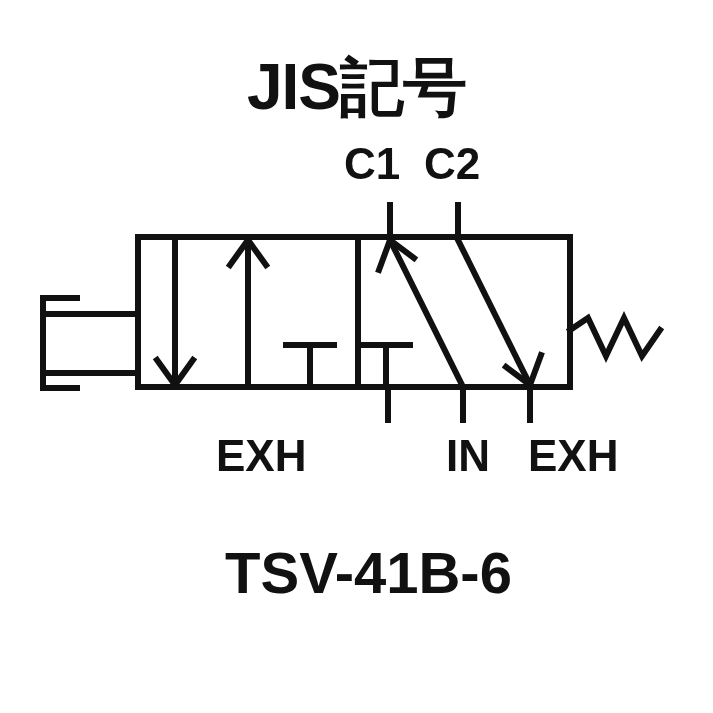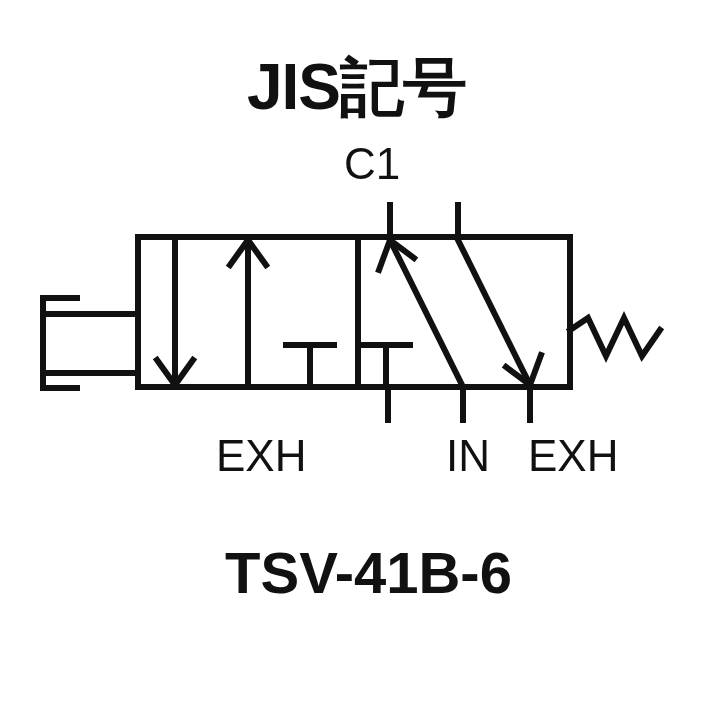--- a/index.html
+++ b/index.html
@@ -25,21 +25,21 @@
     font-size: 64px;
     font-weight: bold;
     letter-spacing: -1px;
     line-height: 1.05;
     color: #111111;
     margin-top: 48px;
   }
   .label {
     position: absolute;
     font-size: 44px;
-    font-weight: normal;
+    font-weight: bold;
     color: #111111;
     white-space: nowrap;
     line-height: 1;
   }
   .label-c1 { left: 344px; top: 142px; }
   .label-c2 { left: 424px; top: 142px; }
   .label-exh-left { left: 216px; top: 434px; }
   .label-in { left: 446px; top: 434px; text-align: right; }
   .label-exh-right { left: 528px; top: 434px; }
 
@@ -149,19 +149,20 @@
         <path d="M 463 387 L 463 420"></path>
       </g>
       <g>
         <path d="M 530 387 L 530 420"></path>
       </g>
 
     </g>
   </svg>
 
   <div class="label label-c1">C1</div>
+  <div class="label label-c2">C2</div>
   <div class="label label-exh-left">EXH</div>
   <div class="label label-in">IN</div>
   <div class="label label-exh-right">EXH</div>
 
   <div class="model">TSV-41B-6</div>
 
 </div>
 
 </body></html>

